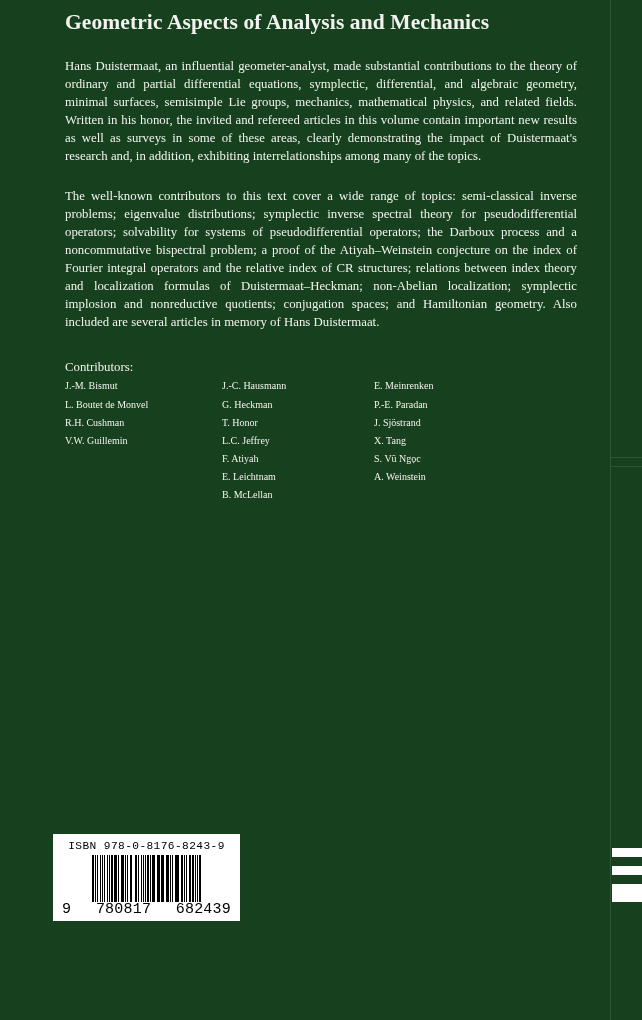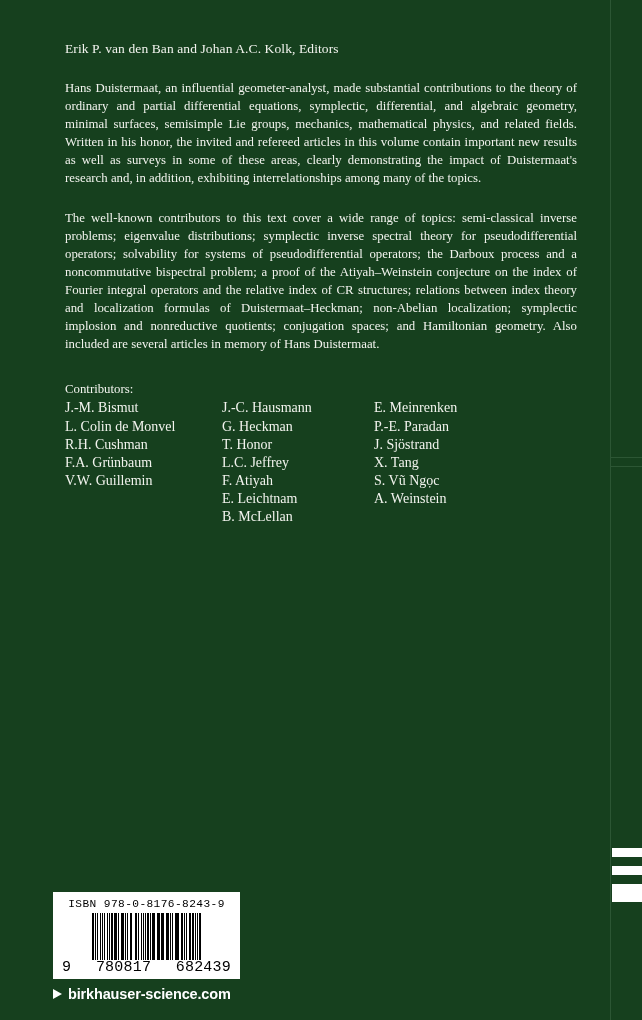--- a/index.html
+++ b/index.html
@@ -94,33 +94,33 @@
   .contrib-head {
     font-size: 12.8px;
     line-height: 18.1px;
     margin-top: 27px;
   }
   .contrib-cols {
     display: flex;
     margin-top: 1px;
   }
   .contrib-col {
-    font-size: 14px;
+    font-size: 10px;
     line-height: 18.1px;
   }
   .contrib-col.c1 { width: 157px; }
   .contrib-col.c2 { width: 108px; font-family: Liberation Serif, serif; }
   .contrib-col.c3 { width: 140px; margin-left: 44px; }
   .contrib-col div { white-space: nowrap; }
 
   
   .barcode-block {
     position: absolute;
     left: 53px;
-    top: 892px;
+    top: 834px;
     width: 187px;
   }
   .barcode-card {
     background: #ffffff;
     color: #000000;
     padding: 6px 7px 3px 7px;
     box-sizing: border-box;
     width: 187px;
   }
   .isbn-text {
@@ -180,36 +180,35 @@
     <div class="flap-rule-v"></div>
     <div class="flap-rule-h a"></div>
     <div class="flap-rule-h b"></div>
     <div class="flap-bar b1"></div>
     <div class="flap-bar b2"></div>
     <div class="flap-bar b3"></div>
   </div>
 
   <div class="content">
 
-    <div class="editors">Erik P. van den Ban and Johan A.C. Kolk, Editors</div>
-
+
+    <div class="title">Geometric Aspects of Analysis and Mechanics</div>
 
 
     <div class="para first">Hans Duistermaat, an influential geometer-analyst, made substantial contributions to the theory of ordinary and partial differential equations, symplectic, differential, and algebraic geometry, minimal surfaces, semisimple Lie groups, mechanics, mathematical physics, and related fields. Written in his honor, the invited and refereed articles in this volume contain important new results as well as surveys in some of these areas, clearly demonstrating the impact of Duistermaat's research and, in addition, exhibiting interrelationships among many of the topics.</div>
 
     <div class="para second">The well-known contributors to this text cover a wide range of topics: semi-classical inverse problems; eigenvalue distributions; symplectic inverse spectral theory for pseudodifferential operators; solvability for systems of pseudodifferential operators; the Darboux process and a noncommutative bispectral problem; a proof of the Atiyah–Weinstein conjecture on the index of Fourier integral operators and the relative index of CR structures; relations between index theory and localization formulas of Duistermaat–Heckman; non-Abelian localization; symplectic implosion and nonreductive quotients; conjugation spaces; and Hamiltonian geometry. Also included are several articles in memory of Hans Duistermaat.</div>
 
     <div class="contrib-head">Contributors:</div>
 
     <div class="contrib-cols">
       <div class="contrib-col c1">
         <div>J.-M. Bismut</div>
-        <div>L. Colin de Monvel</div>
+        <div>L. Boutet de Monvel</div>
         <div>R.H. Cushman</div>
-        <div>F.A. Grünbaum</div>
         <div>V.W. Guillemin</div>
       </div>
       <div class="contrib-col c2">
         <div>J.-C. Hausmann</div>
         <div>G. Heckman</div>
         <div>T. Honor</div>
         <div>L.C. Jeffrey</div>
         <div>F. Atiyah</div>
         <div>E. Leichtnam</div>
         <div>B. McLellan</div>
@@ -325,19 +324,15 @@
           <i style="width: 0.72px;"></i>
           <i class="g" style="width: 0.72px;"></i>
           <i style="width: 2.16px;"></i>
         </div>
       <div class="digits">
         <span>9</span>
         <span>780817</span>
         <span>682439</span>
       </div>
     </div>
-    <div class="site">
-      <span class="tri"></span>
-      <span>birkhauser-science.com</span>
-    </div>
   </div>
 
 </div>
 
 </body></html>

